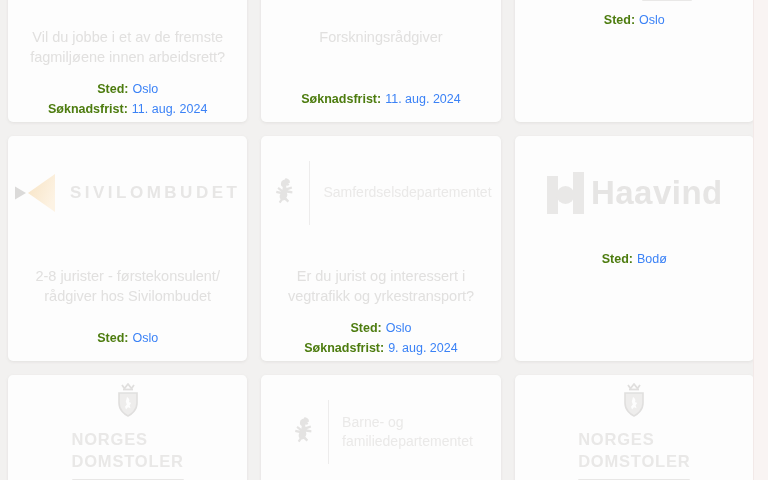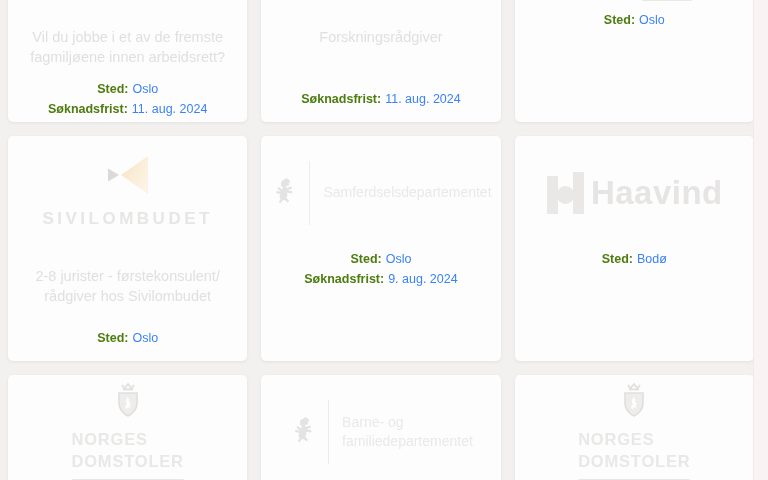--- a/index.html
+++ b/index.html
@@ -24,21 +24,21 @@
   }
   .card-title{
     flex:1;margin:12px;padding:5px 8px 0;
     font-size:14.5px;font-weight:400;line-height:1.38;
     color:#e1e0df;text-align:center;white-space:pre;
   }
   .meta{padding-bottom:13px;text-align:center;font-size:12.5px;line-height:1.62;}
   .lbl{font-weight:700;color:#4d7c0f;margin-right:4px;}
   .val{color:#3b82f6;}
   
-  .logo-sivilombudet{display:flex;align-items:center;gap:15px;flex-direction:column;}
+  .logo-sivilombudet{display:flex;align-items:center;gap:15px;}
   .siv-text{font-size:17px;font-weight:800;letter-spacing:3.5px;color:#e7e6e5;}
   
   .logo-dept{display:flex;align-items:center;gap:13px;}
   .dept-divider{width:1px;height:64px;background:#edecec;flex-shrink:0;}
   .dept-name{font-size:14px;line-height:1.3;color:#eae9e8;}
   
   .logo-haavind{display:flex;align-items:center;}
   .haavind-text{font-size:33px;font-weight:600;letter-spacing:0.5px;color:#e6e5e4;margin-left:5px;}
   
   .nd-logo{display:flex;flex-direction:column;align-items:flex-start;}
@@ -125,20 +125,22 @@
   <article class="card">
     <div class="logo-area">
       <div class="logo-dept">
         <svg width="26" height="32">
             <use href="#sym-lion"></use>
           </svg>
         <div class="dept-divider"></div>
         <div class="dept-name">Samferdselsdepartementet</div>
       </div>
     </div>
+    <h3 class="card-title">Er du jurist og interessert i
+vegtrafikk og yrkestransport?</h3>
     <div class="meta">
       <div><span class="lbl">Sted:</span><span class="val">Oslo</span></div>
       <div><span class="lbl">Søknadsfrist:</span><span class="val">9. aug. 2024</span></div>
     </div>
   </article>
 
   <article class="card">
     <div class="logo-area">
       <div class="logo-haavind">
         <svg width="40" height="46" viewBox="0 0 40 46">

